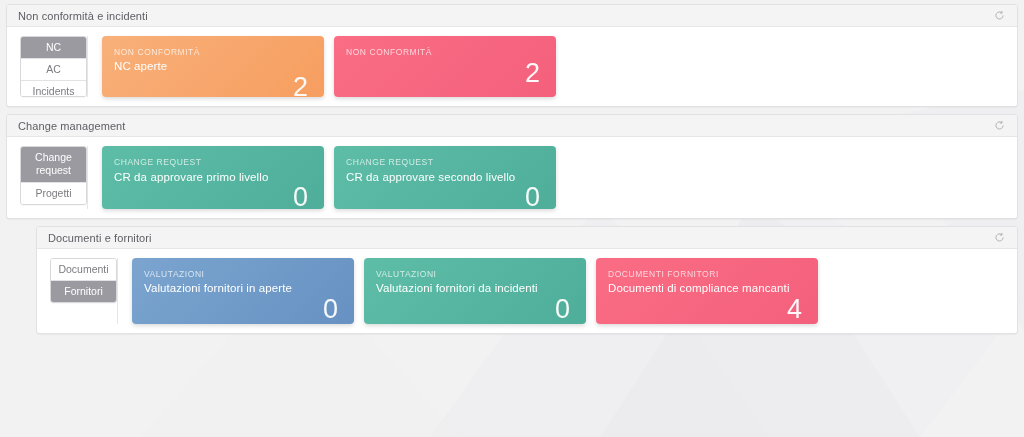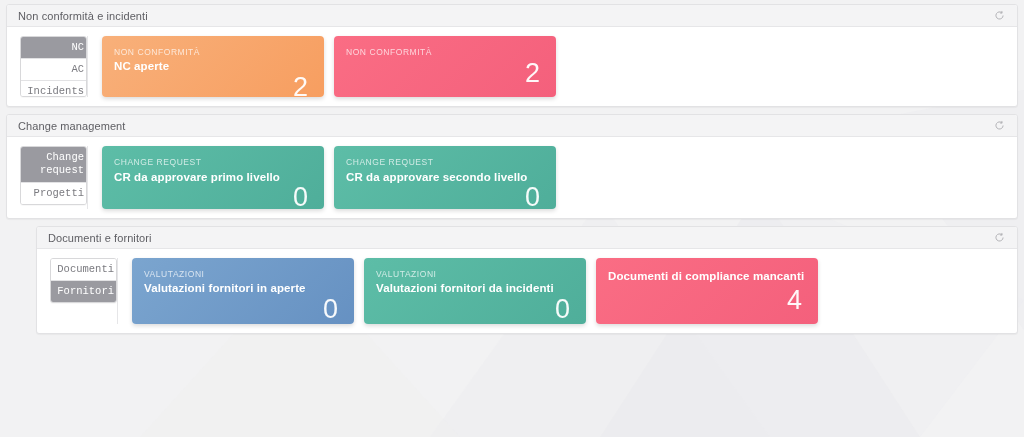--- a/index.html
+++ b/index.html
@@ -95,27 +95,26 @@
     border-radius: 3px;
     overflow: hidden;
     background: #fff;
     box-shadow: 0 1px 1px rgba(0,0,0,.03);
   }
 
   .tab {
     font-size: 10.5px;
     line-height: 1.25;
     color: #7b7b80;
-    text-align: right;
+    text-align: center;
     padding: 4px 2px;
     border-bottom: 1px solid #e2e2e4;
     background: #ffffff;
     cursor: pointer;
     user-select: none;
-    font-family: Liberation Mono, monospace;
   }
   .tab:last-child { border-bottom: none; }
   .tab.active {
     background: #9a9aa0;
     color: #ffffff;
   }
 
   .cards-col {
     flex: 1;
     display: flex;
@@ -144,21 +143,21 @@
     font-size: 8.5px;
     letter-spacing: .55px;
     text-transform: uppercase;
     color: rgba(255,255,255,.72);
     margin-bottom: 2px;
     line-height: 1.2;
   }
 
   .card-title {
     font-size: 11.5px;
-    font-weight: bold;
+    font-weight: normal;
     line-height: 1.25;
     color: #ffffff;
     letter-spacing: .1px;
   }
 
   .card-value {
     margin-top: auto;
     text-align: right;
     font-size: 27px;
     font-weight: 300;
@@ -278,20 +277,21 @@
           <div class="card-kicker">VALUTAZIONI</div>
           <div class="card-title">Valutazioni fornitori in aperte</div>
           <div class="card-value">0</div>
         </div>
         <div class="card theme-teal">
           <div class="card-kicker">VALUTAZIONI</div>
           <div class="card-title">Valutazioni fornitori da incidenti</div>
           <div class="card-value">0</div>
         </div>
         <div class="card theme-pink">
+          <div class="card-kicker">DOCUMENTI FORNITORI</div>
           <div class="card-title">Documenti di compliance mancanti</div>
           <div class="card-value">4</div>
         </div>
       </div>
     </div>
   </section>
 
 </div>
 
 </body></html>

